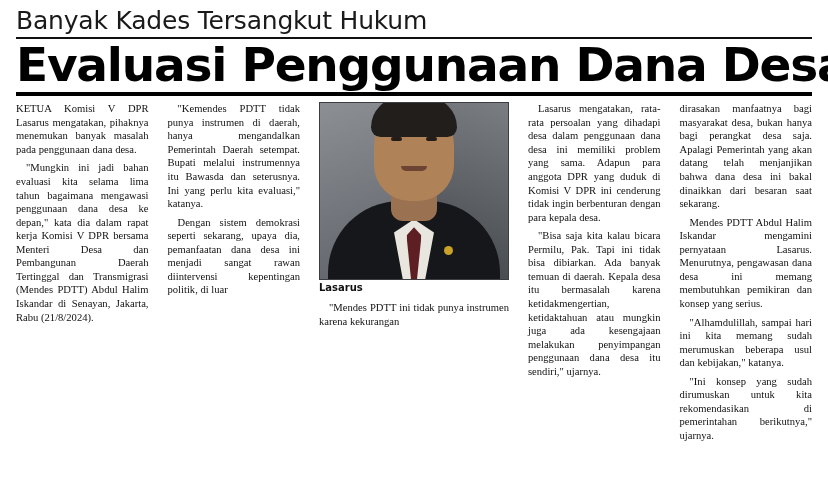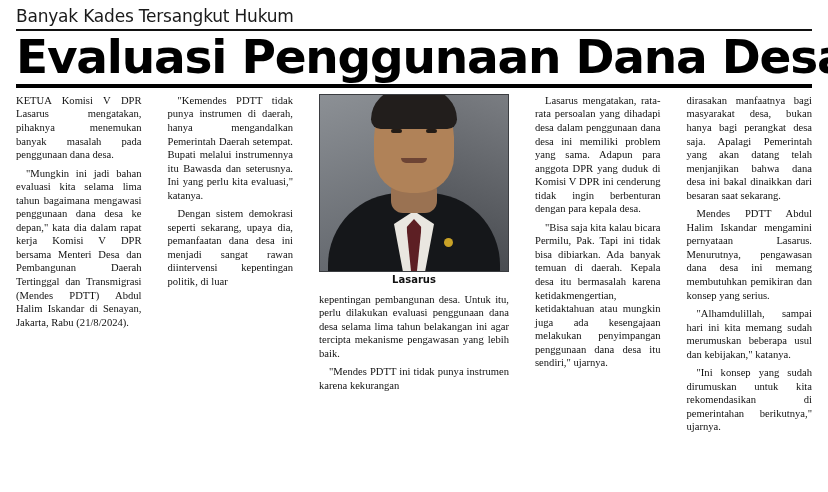--- a/index.html
+++ b/index.html
@@ -18,21 +18,21 @@
     position: relative;
     width: 828px;
     height: 492px;
     box-sizing: border-box;
     padding: 6px 14px 4px 14px;
   }
 
   
   .kicker {
     font-family: "DejaVu Sans", sans-serif;
-    font-size: 17px;
+    font-size: 25px;
     font-weight: 400;
     letter-spacing: -0.2px;
     color: #1a1a1a;
     line-height: 1.05;
     margin: 2px 0 2px 2px;
   }
   .rule-thin {
     height: 2px;
     background: #111;
     margin: 3px 2px 1px 2px;
@@ -60,21 +60,21 @@
     font-size: 11.5px;
     line-height: 1.32;
     text-align: justify;
     margin: 0 2px 7px 2px;
     color: #111;
   }
 
   
   .columns {
     display: flex;
-    gap: 26px;
+    gap: 19px;
     margin: 4px 2px;
     height: 330px;
   }
   .col {
     width: 190px;
     font-size: 10.6px;
     line-height: 1.28;
     text-align: justify;
     position: relative;
   }
@@ -188,21 +188,20 @@
     position: absolute;
     left: 50%; margin-left: 30px; bottom: 24px;
     width: 9px; height: 9px;
     background: #c9a227;
     border-radius: 50%;
   }
   .caption {
     font-family: "DejaVu Sans", sans-serif;
     font-weight: 700;
     font-size: 10px;
-    text-align: center;
     margin: 2px 0 6px 0;
     text-indent: 0;
   }
 </style>
 </head>
 <body>
 
 <div class="page">
 
   <div class="kicker">Banyak Kades Tersangkut Hukum</div>
@@ -234,21 +233,20 @@
           <div class="neck"></div>
           <div class="head"></div>
           <div class="hair"></div>
           <div class="eye l"></div>
           <div class="eye r"></div>
           <div class="mouth"></div>
           <div class="lapel-pin"></div>
         </div>
         <div class="caption">Lasarus</div>
       </div>
-      <p class="noindent">kepentingan pembangunan desa. Untuk itu, perlu dilakukan evaluasi penggunaan dana desa selama lima tahun belakangan ini agar tercipta mekanisme pengawasan yang lebih baik.</p>
       <p>"Mendes PDTT ini tidak punya instrumen karena kekurangan</p>
     </div>
 
     <div class="col">
       <p>Lasarus mengatakan, rata-rata persoalan yang dihadapi desa dalam penggunaan dana desa ini memiliki problem yang sama. Adapun para anggota DPR yang duduk di Komisi V DPR ini cenderung tidak ingin berbenturan dengan para kepala desa.</p>
       <p>"Bisa saja kita kalau bicara Permilu, Pak. Tapi ini tidak bisa dibiarkan. Ada banyak temuan di daerah. Kepala desa itu bermasalah karena ketidakmengertian, ketidaktahuan atau mungkin juga ada kesengajaan melakukan penyimpangan penggunaan dana desa itu sendiri," ujarnya.</p>
 
     </div>
 
     <div class="col">

